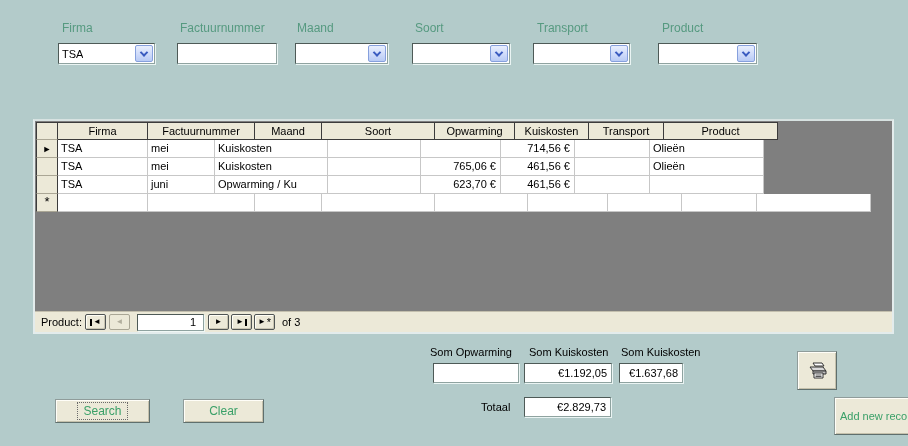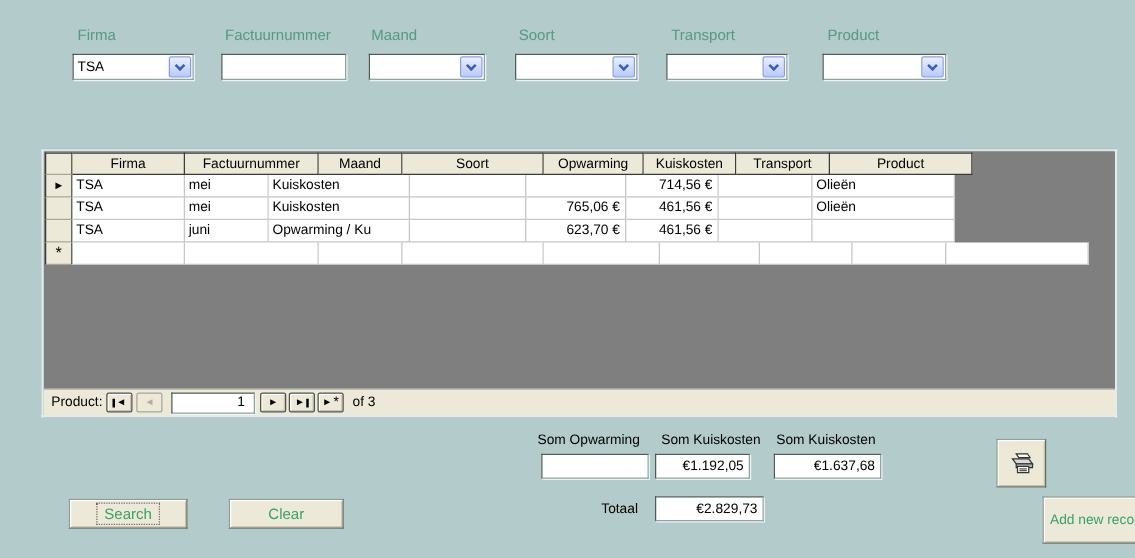--- a/index.html
+++ b/index.html
@@ -302,40 +302,40 @@
 
     <span class="navcount" style="left:247px">of 3</span>
   </div>
 </div>
 
 <div class="abs sumlabel" style="left:430px;top:346px">Som Opwarming</div>
 <div class="abs sumlabel" style="left:529px;top:346px">Som Kuiskosten</div>
 <div class="abs sumlabel" style="left:621px;top:346px">Som Kuiskosten</div>
 
 <div class="abs sunken sumbox" style="left:433px;top:363px;width:86px"></div>
-<div class="abs sunken sumbox" style="left:524px;top:363px;width:76px">€1.192,05</div>
-<div class="abs sunken sumbox" style="left:619px;top:363px;width:86px">€1.637,68</div>
+<div class="abs sunken sumbox" style="left:524px;top:363px;width:88px">€1.192,05</div>
+<div class="abs sunken sumbox" style="left:619px;top:363px;width:64px">€1.637,68</div>
 
 <div class="abs sumlabel" style="left:481px;top:401px">Totaal</div>
 <div class="abs sunken sumbox" style="left:524px;top:397px;width:87px">€2.829,73</div>
 
 <div class="abs btn printbtn" style="left:797px;top:351px;width:40px;height:39px">
   <svg width="22" height="20" viewBox="0 0 22 20">
     <polygon points="7,2 16,2 18,5 9,5" fill="#ffffff" stroke="#333" stroke-width="1"></polygon>
     <polygon points="4,6 17,6 20,10 7,10" fill="#d9d9d9" stroke="#333" stroke-width="1"></polygon>
     <polygon points="7,10 20,10 20,13 7,13" fill="#bdbdbd" stroke="#333" stroke-width="1"></polygon>
     <polygon points="8,12 17,12 17,17 8,17" fill="#ffffff" stroke="#333" stroke-width="1"></polygon>
     <line x1="9.5" y1="14" x2="15.5" y2="14" stroke="#555" stroke-width="1"></line>
     <line x1="9.5" y1="15.5" x2="15.5" y2="15.5" stroke="#555" stroke-width="1"></line>
   </svg>
 </div>
 
 <div class="abs btn" style="left:55px;top:399px;width:95px;height:24px">
   <span class="focus-inner">Search</span>
 </div>
 
-<div class="abs btn" style="left:183px;top:399px;width:92px;height:24px">
+<div class="abs btn" style="left:183px;top:399px;width:81px;height:24px">
   <span>Clear</span>
 </div>
 
 <div class="abs btn" style="left:834px;top:397px;width:89px;height:38px;font-size:11px">
   <span>Add new record</span>
 </div>
 
 </body></html>

